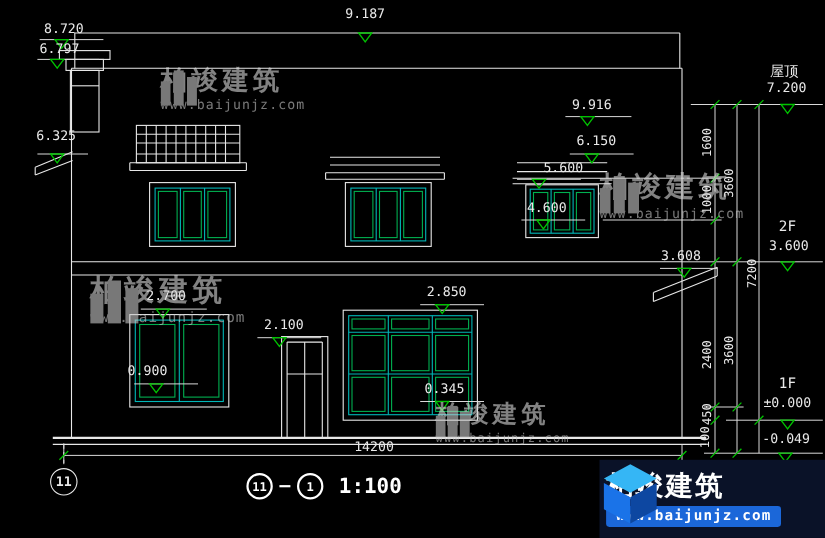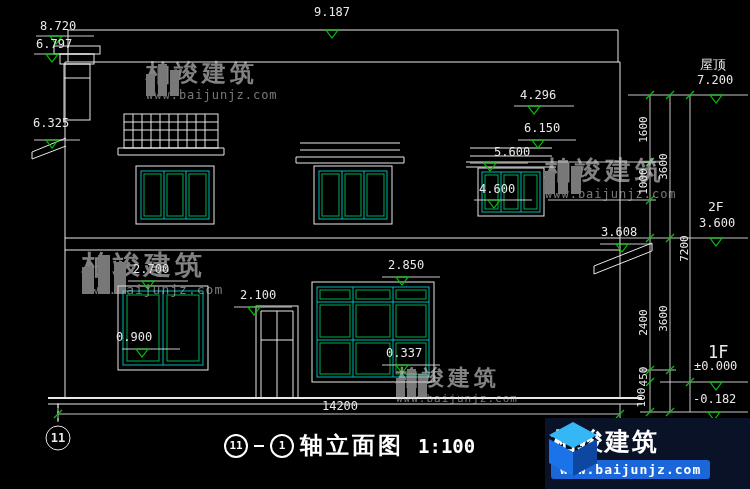--- a/index.html
+++ b/index.html
@@ -252,39 +252,39 @@
         <line x1="616" y1="418" x2="624" y2="410"></line>
   </g>
 
   <circle cx="58" cy="438" r="12" stroke="#e8e8e8" fill="none"></circle>
 </svg>
 
 <div class="lbl ctr" style="left:300px;top:5px;width:64px">9.187</div>
 <div class="lbl" style="left:40px;top:19px">8.720</div>
 <div class="lbl" style="left:36px;top:37px">6.797</div>
 <div class="lbl" style="left:33px;top:116px">6.325</div>
-<div class="lbl" style="left:520px;top:88px">4.296</div>
+<div class="lbl" style="left:520px;top:88px">9.916</div>
 <div class="lbl" style="left:524px;top:121px">6.150</div>
 <div class="lbl" style="left:494px;top:145px">5.600</div>
 <div class="lbl" style="left:479px;top:182px">4.600</div>
 <div class="lbl" style="left:601px;top:225px">3.608</div>
 <div class="lbl" style="left:133px;top:262px">2.700</div>
 <div class="lbl" style="left:240px;top:288px">2.100</div>
 <div class="lbl" style="left:388px;top:258px">2.850</div>
 <div class="lbl" style="left:116px;top:330px">0.900</div>
-<div class="lbl" style="left:386px;top:346px">0.337</div>
+<div class="lbl" style="left:386px;top:346px">0.345</div>
 <div class="lbl ctr" style="left:306px;top:399px;width:68px">14200</div>
 
 <div class="lbl cn" style="left:700px;top:56px;font-size:13px">屋顶</div>
 <div class="lbl" style="left:697px;top:73px">7.200</div>
 <div class="lbl bold" style="left:708px;top:199px;font-size:13px">2F</div>
 <div class="lbl" style="left:699px;top:216px">3.600</div>
-<div class="lbl bold" style="left:708px;top:342px;font-size:17px">1F</div>
+<div class="lbl bold" style="left:708px;top:342px;font-size:13px">1F</div>
 <div class="lbl" style="left:694px;top:359px">±0.000</div>
-<div class="lbl" style="left:693px;top:392px">-0.182</div>
+<div class="lbl" style="left:693px;top:392px">-0.049</div>
 
 <div class="lbl rot" style="left:623px;top:123px">1600</div>
 <div class="lbl rot" style="left:623px;top:175px">1000</div>
 <div class="lbl rot" style="left:623px;top:316px">2400</div>
 <div class="lbl rot" style="left:626px;top:370px;width:34px">450</div>
 <div class="lbl rot" style="left:624px;top:391px;width:34px">100</div>
 <div class="lbl rot" style="left:643px;top:160px">3600</div>
 <div class="lbl rot" style="left:643px;top:312px">3600</div>
 <div class="lbl rot" style="left:664px;top:242px">7200</div>
 
@@ -340,21 +340,20 @@
        <div class="url" style="font-size:11px">www.baijunjz.com</div>
       </div>
 </div>
 
 <div class="lbl ctr" style="left:46px;top:431px;width:24px;font-weight:bold">11</div>
 
 <div class="titlebar">
   <div class="tb-circle">11</div>
   <div class="tb-dash"></div>
   <div class="tb-circle">1</div>
-  <div class="tb-name cn">轴立面图</div>
   <div class="tb-scale">1:100</div>
 </div>
 
 <div class="brandblock">
   <svg width="56" height="60" viewBox="0 0 56 60">
     <polygon points="28,4 52,17 28,30 4,17" fill="#35b6f5"></polygon>
     <polygon points="4,21 28,34 28,58 4,45" fill="#1a73e8"></polygon>
     <polygon points="52,21 28,34 28,58 52,45" fill="#0d47a1"></polygon>
   </svg>
   <div class="bb-col">

